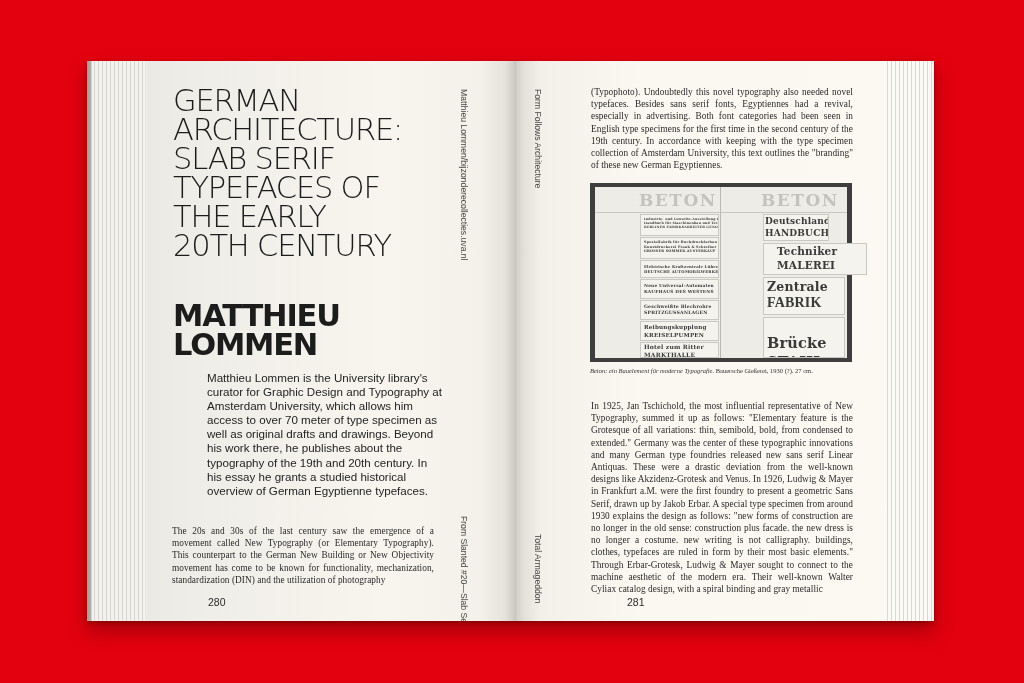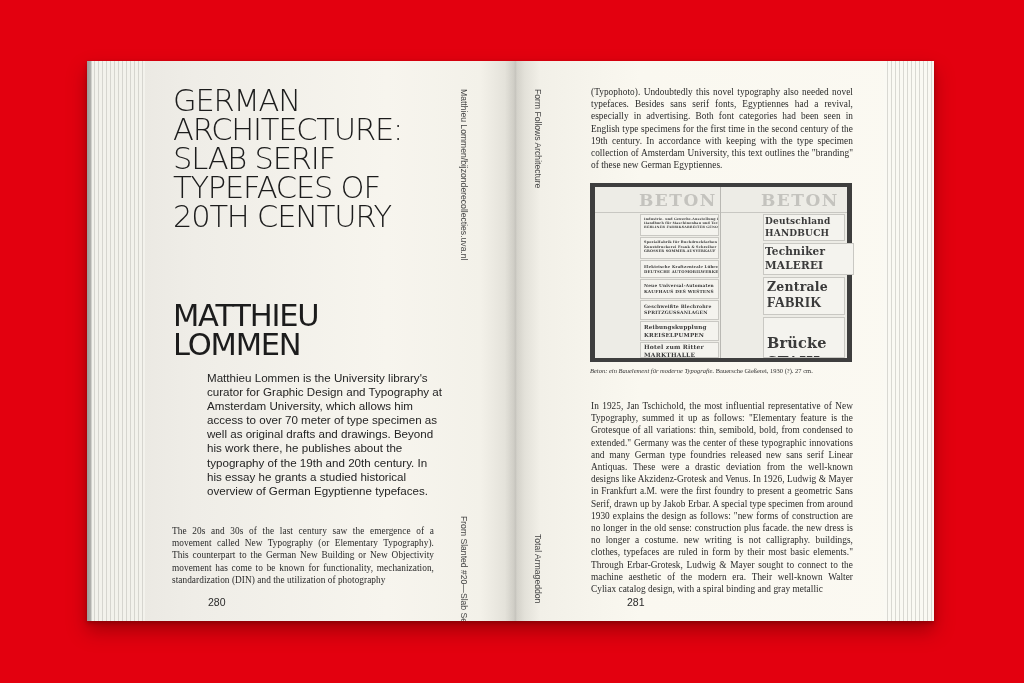--- a/index.html
+++ b/index.html
@@ -33,21 +33,21 @@
       background: repeating-linear-gradient(90deg, #faf9f3 0px, #faf9f3 3px, #d9d8d2 3px, #d9d8d2 4px);
     }
     .title {
       position: absolute; left: 86px; top: 25px; width: 260px;
       font-family: "DejaVu Sans", sans-serif; font-weight: 200;
       font-size: 30.5px; line-height: 29px; letter-spacing: -1.2px;
       color: #1c1c1c; text-transform: uppercase;
     }
     .author {
       position: absolute; left: 86px; top: 240px; width: 260px;
-      font-family: "DejaVu Sans", sans-serif; font-weight: 400;
+      font-family: "DejaVu Sans", sans-serif; font-weight: 700;
       font-size: 30.5px; line-height: 29px; letter-spacing: -1.2px;
       color: #1c1c1c;
     }
     .bio {
       position: absolute; left: 120px; top: 310px; width: 235px;
       font-family: "Liberation Sans", sans-serif;
       font-size: 11.6px; line-height: 14.1px; color: #242424;
     }
     .body-left {
       position: absolute; left: 85px; top: 464px; width: 262px;
@@ -108,20 +108,21 @@
 <div class="book">
 
   <div class="page page-left">
     <div class="edges-left"></div>
 
     <div class="title">
       <div>GERMAN</div>
       <div>ARCHITECTURE:</div>
       <div>SLAB SERIF</div>
       <div>TYPEFACES OF</div>
+      <div>THE EARLY</div>
       <div>20TH CENTURY</div>
     </div>
 
     <div class="author">
       <div>MATTHIEU</div>
       <div>LOMMEN</div>
     </div>
 
     <div class="bio">Matthieu Lommen is the University library's curator for Graphic Design and Typography at Amsterdam University, which allows him access to over 70 meter of type specimen as well as original drafts and drawings. Beyond his work there, he publishes about the typography of the 19th and 20th century. In his essay he grants a studied historical overview of German Egyptienne typefaces.</div>
 
@@ -178,25 +179,25 @@
           <div class="cell-box" style="left:45px; top:155px; width:79px; height:16px; padding:0px 3px;">
             <span class="cell-l1" style="font-size:6px; line-height:7.6px;">Hotel zum Ritter</span>
             <span class="cell-l2" style="font-size:6px; line-height:7.6px;">MARKTHALLE</span>
           </div>
         </div>
 
         <div class="spec-half" style="left:126px; width:126px;">
           <div class="beton" style="left:40px;">BETON</div>
           <div class="hline" style="left:0; top:25px; width:126px;"></div>
 
-          <div class="cell-box" style="left:42px; top:27px; width:82px; height:27px; padding:1px 1px;">
+          <div class="cell-box" style="left:42px; top:27px; width:66px; height:27px; padding:1px 1px;">
             <span class="cell-l1" style="font-size:9px; line-height:11.5px;">Deutschland</span>
             <span class="cell-l2" style="font-size:9px; line-height:11.5px;">HANDBUCH</span>
           </div>
-          <div class="cell-box" style="left:42px; top:56px; width:91px; height:32px; padding:1px 1px;">
+          <div class="cell-box" style="left:42px; top:56px; width:104px; height:32px; padding:1px 13px;">
             <span class="cell-l1" style="font-size:10.5px; line-height:13.5px;">Techniker</span>
             <span class="cell-l2" style="font-size:10.5px; line-height:13.5px;">MALEREI</span>
           </div>
           <div class="cell-box" style="left:42px; top:90px; width:82px; height:38px; padding:1px 3px;">
             <span class="cell-l1" style="font-size:12.5px; line-height:16px;">Zentrale</span>
             <span class="cell-l2" style="font-size:14px; line-height:16px;font-family:Liberation Serif, serif;">FABRIK</span>
           </div>
           <div class="cell-box" style="left:42px; top:130px; width:82px; height:41px; padding:0px 3px;">
             <span class="cell-l1" style="font-size:14.5px; line-height:18.5px;margin-top:16px;">Brücke</span>
             <span class="cell-l2" style="font-size:14.5px; line-height:18.5px;">STAHL</span>

